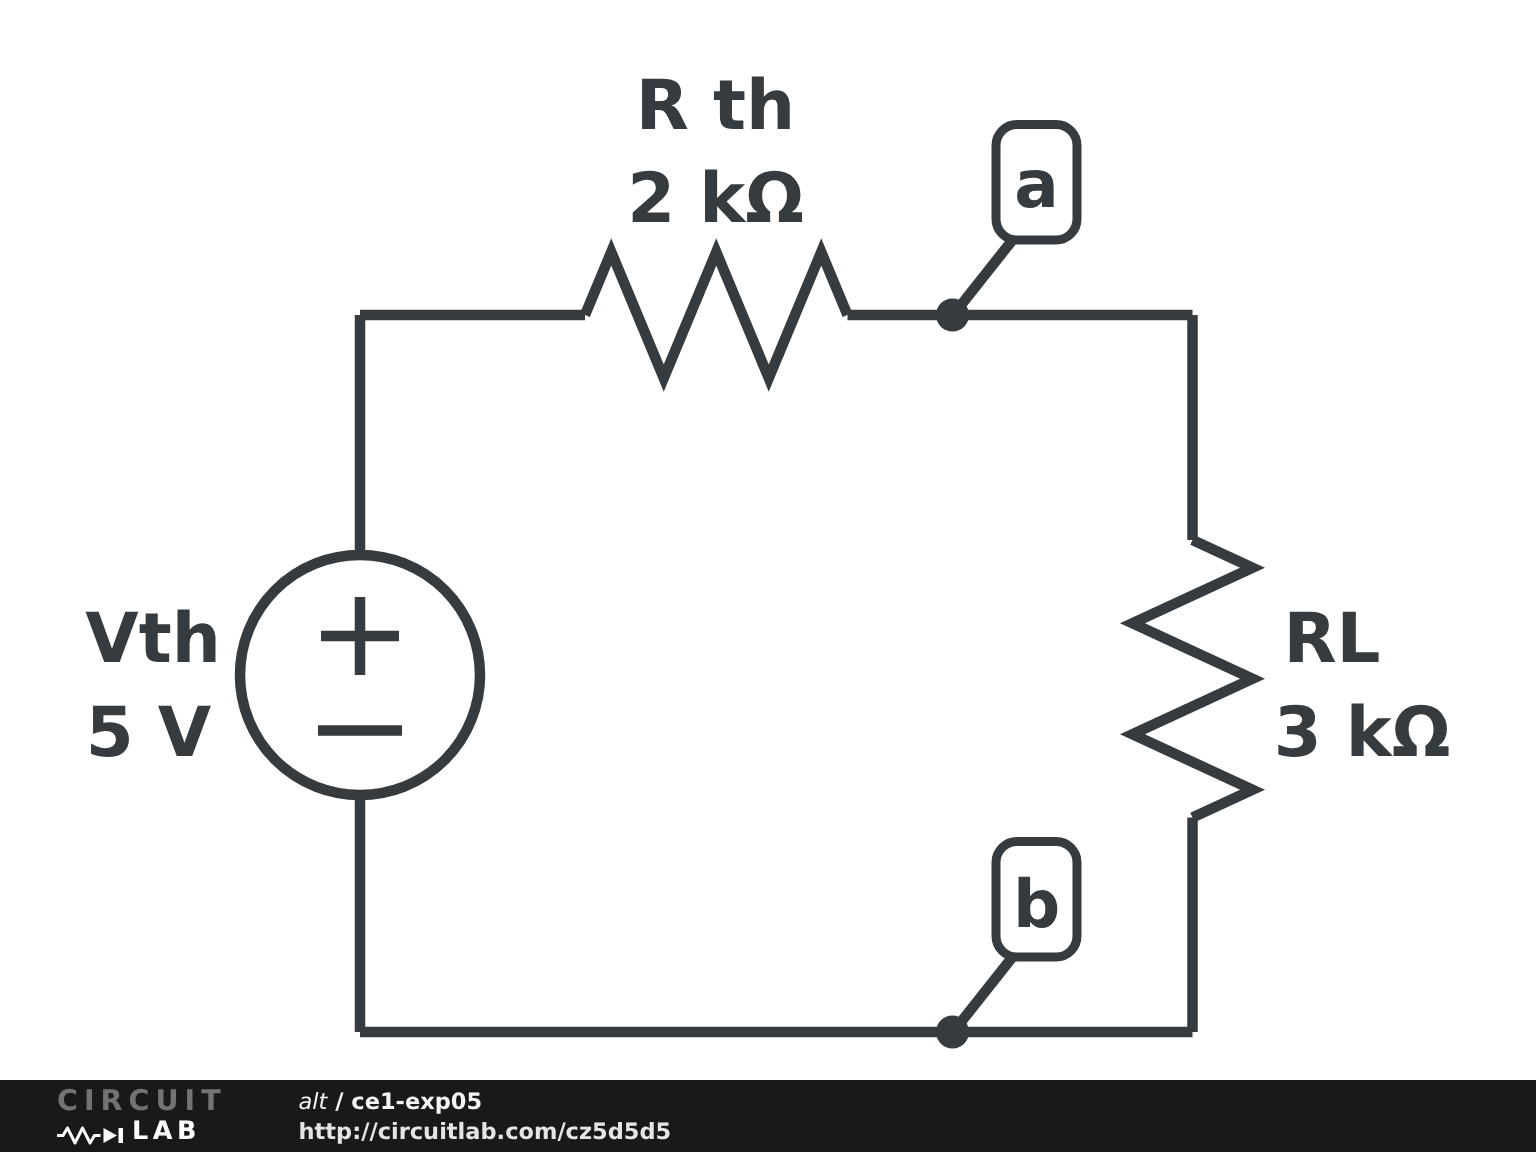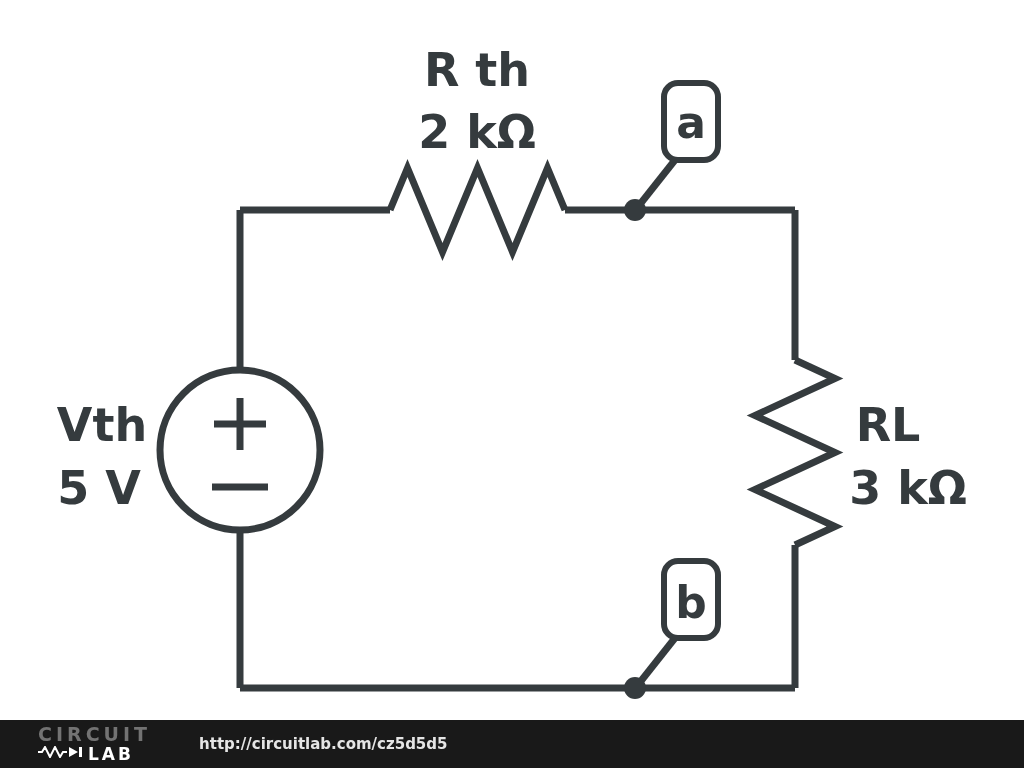--- a/index.html
+++ b/index.html
@@ -54,21 +54,21 @@
     margin-right: 48px;
   }
   .logo-top {
     font-size: 19px;
     font-weight: bold;
     letter-spacing: 4px;
     color: #737373;
   }
   .logo-bottom {
     display: flex;
-    align-items: flex-start;
+    align-items: flex-end;
     margin-top: 2px;
   }
   .logo-zigzag {
     display: inline-block;
     margin-right: 4px;
   }
   .logo-lab {
     font-size: 17px;
     font-weight: bold;
     letter-spacing: 3px;
@@ -162,18 +162,21 @@
         <svg class="logo-zigzag" width="46" height="12" viewBox="0 0 46 12">
           <polyline points="0,6 4,6 7,1 12,11 17,1 22,11 25,6 29,6" fill="none" stroke="#ffffff" stroke-width="2"></polyline>
           <polygon points="31,1 40,6 31,11" fill="#ffffff"></polygon>
           <rect x="41" y="1" width="3" height="10" fill="#ffffff"></rect>
         </svg>
         <span class="logo-lab">LAB</span>
       </span>
     </div>
 
     <div class="footer-text">
+      <div class="footer-title">
+        <span class="t-italic">alt</span><span class="t-rest"> / ce1-exp05</span>
+      </div>
       <a class="footer-url" href="#">http://circuitlab.com/cz5d5d5</a>
     </div>
 
   </div>
 
 </div>
 
 </body></html>

